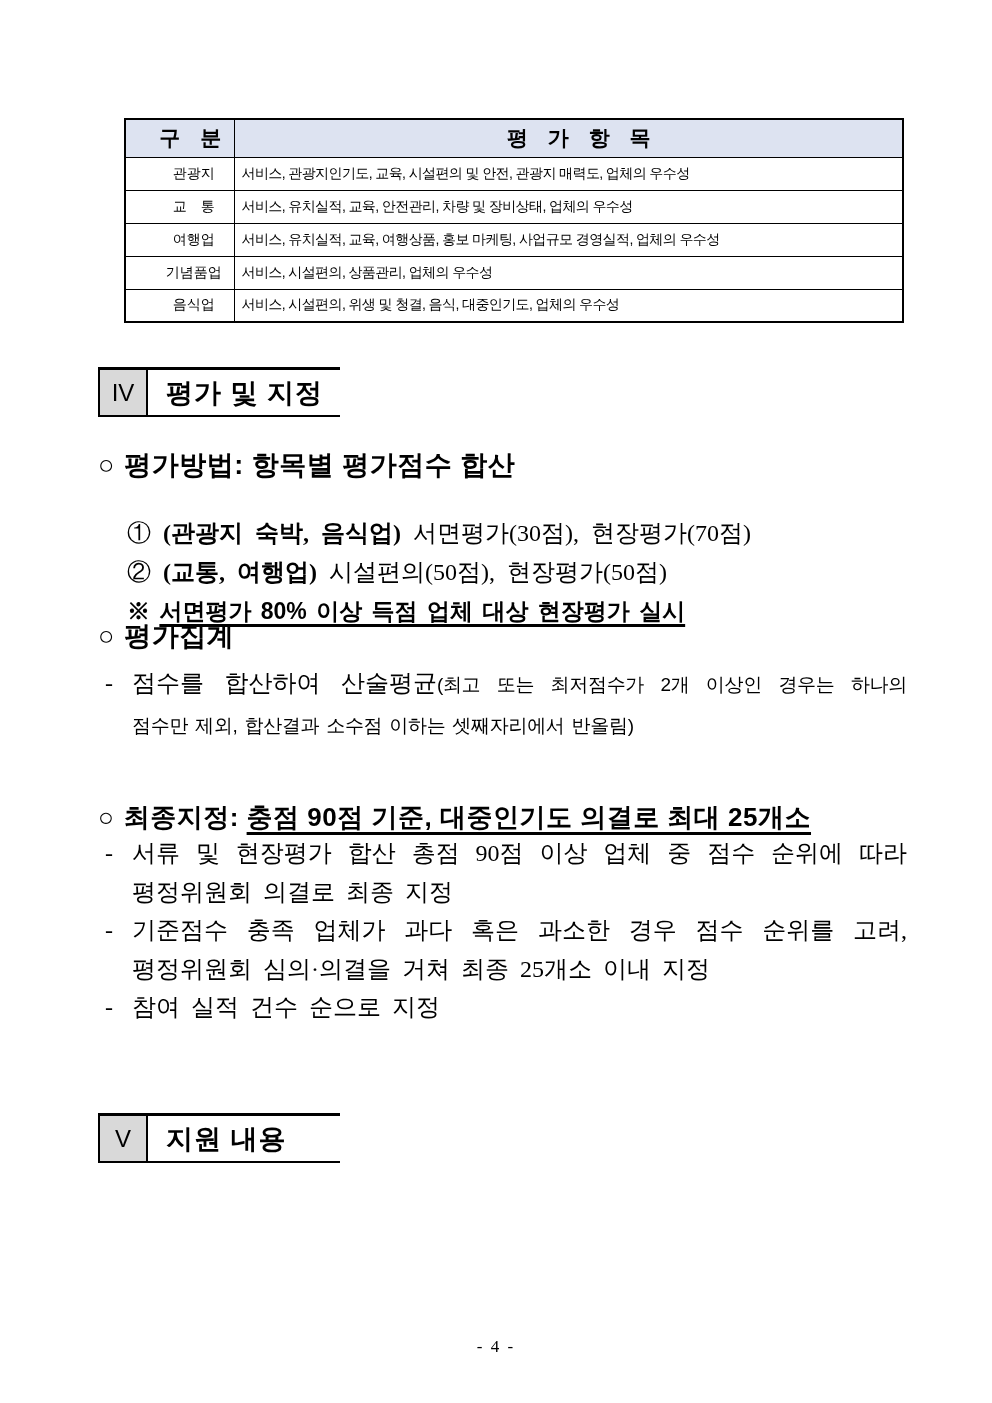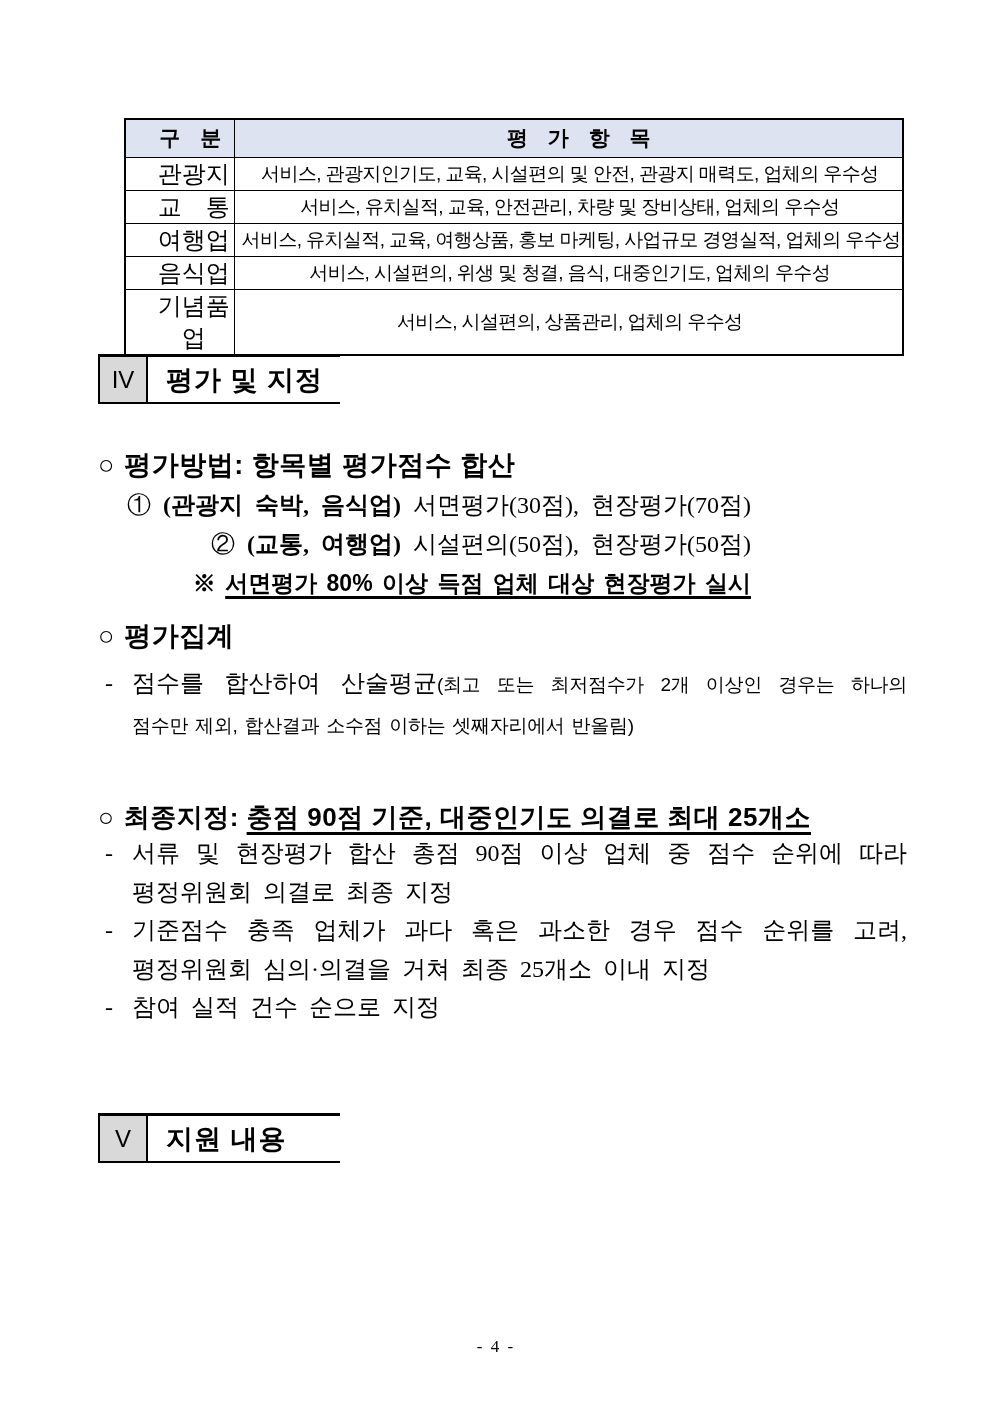--- a/index.html
+++ b/index.html
@@ -18,63 +18,63 @@
   }
   table.eval-table { border:2.5px solid #000; }
   .eval-table th, .eval-table td { border:1.5px solid #000; vertical-align:middle;padding-left:28px; }
   .eval-table th {
     background:#dde3f1; height:38px;
     font-family:"Liberation Sans", sans-serif;
     font-weight:bold; font-size:21px; letter-spacing:7px; text-align:center;
   }
   .eval-table col.c1 { width:109px; }
   .eval-table td { height:33px; font-family:"Liberation Sans", sans-serif; }
-  .eval-table td.cat  { text-align:center; font-size:24px; }
-  .eval-table td.items{ font-size:19px; padding:0 4px 0 7px; letter-spacing:-0.6px; white-space:nowrap;text-align:center; }
+  .eval-table td.cat  { text-align:center; font-size:14px; }
+  .eval-table td.items{ font-size:14px; padding:0 4px 0 7px; letter-spacing:-0.6px; white-space:nowrap; }
 
   
   .sec {
     position:absolute; left:98px; width:242px;
     display:flex; align-items:stretch;
     border-top:3px solid #000; border-bottom:2.5px solid #000;
     height:50px;
   }
   .sec .badge {
     width:50px; flex:none; background:#d9d9d9;
     border-left:2px solid #000; border-right:2px solid #000;
     display:flex; align-items:center; justify-content:center;
     font-family:"Liberation Sans", sans-serif; font-size:24px;
   }
   .sec .title {
     flex:1; display:flex; align-items:center; padding-left:18px;
     font-family:"Liberation Sans", sans-serif; font-weight:bold;
     font-size:27px; letter-spacing:1px; white-space:nowrap;
   }
-  .sec4 { top:354px; }
+  .sec4 { top:367px; }
   .sec5 { top:1113px; }
 
   
   .bullet-heading {
     position:absolute; left:98px; white-space:nowrap;
     font-size:27px; line-height:34px;
   }
   .bullet-heading .circ { font-family:"Liberation Serif", serif; font-weight:normal; margin-right:10px; }
   .bullet-heading .ht {
     font-family:"Liberation Sans", sans-serif; font-weight:bold; letter-spacing:0.5px;
   }
   .bullet-heading .ht-u {
     font-family:"Liberation Sans", sans-serif; font-weight:bold; letter-spacing:0.5px;
     text-decoration:underline; text-decoration-thickness:2.5px; text-underline-offset:6px;
   }
   #h-method { top:448px; }
   #h-tally  { top:619px; }
   #h-final  { top:800px; font-size:26px; }
 
   
-  .sublist { position:absolute; left:127px; top:486px;text-align:right; }
+  .sublist { position:absolute; left:127px; top:514px; }
   .serif-item {
     height:39px; line-height:39px; white-space:nowrap;
     font-family:"Liberation Serif", serif; font-size:24px; word-spacing:6px;
   }
   .serif-item .b { font-weight:bold; }
   .note-item {
     height:39px; line-height:39px; white-space:nowrap;
     font-family:"Liberation Sans", sans-serif; font-weight:bold; font-size:23px; word-spacing:3px;
   }
   .note-item .nu {
@@ -129,26 +129,26 @@
       </tr>
       <tr>
         <td class="cat">교　통</td>
         <td class="items">서비스, 유치실적, 교육, 안전관리, 차량 및 장비상태, 업체의 우수성</td>
       </tr>
       <tr>
         <td class="cat">여행업</td>
         <td class="items">서비스, 유치실적, 교육, 여행상품, 홍보 마케팅, 사업규모 경영실적, 업체의 우수성</td>
       </tr>
       <tr>
+        <td class="cat">기념품업</td>
+        <td class="items">서비스, 시설편의, 상품관리, 업체의 우수성</td>
+      </tr>
+      <tr>
         <td class="cat">음식업</td>
         <td class="items">서비스, 시설편의, 위생 및 청결, 음식, 대중인기도, 업체의 우수성</td>
-      </tr>
-      <tr>
-        <td class="cat">기념품업</td>
-        <td class="items">서비스, 시설편의, 상품관리, 업체의 우수성</td>
       </tr>
     </tbody>
   </table>
 
   <div class="sec sec4">
     <div class="badge">IV</div>
     <div class="title">평가 및 지정</div>
   </div>
 
   <div class="bullet-heading" id="h-method"><span class="circ">○</span><span class="ht">평가방법: 항목별 평가점수 합산</span></div>

